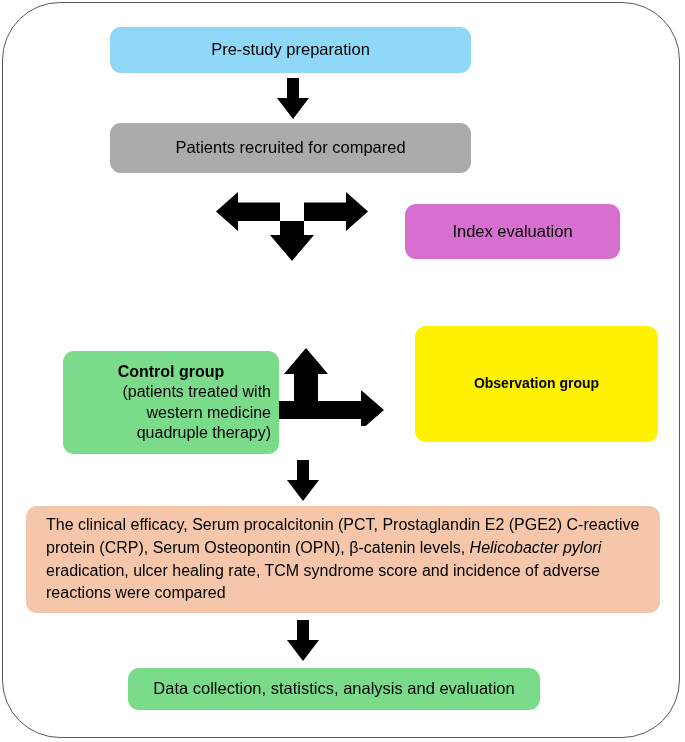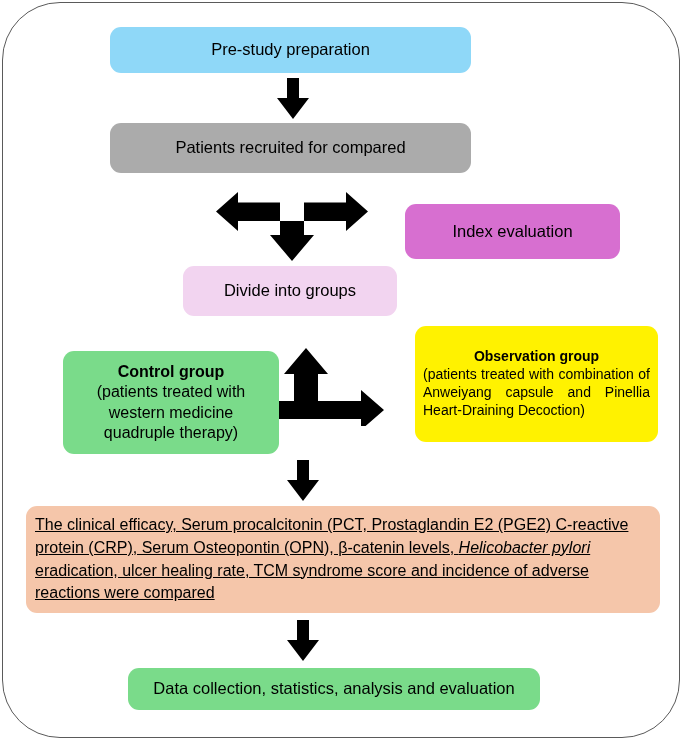--- a/index.html
+++ b/index.html
@@ -85,21 +85,21 @@
     left: 17px; top: 351px;
     width: 216px; height: 103px;
     background: #7ADB8A;
     font-size: 16px;
     align-items: center;
     justify-content: center;
     margin-left: 46px;
   }
   .node-control .body {
     display: block;
-    text-align: center;
+    text-align: right;
   }
   .node-control .title { text-align: center; }
 
   .node-observation {
     left: 415px; top: 326px;
     width: 243px; height: 116px;
     background: #FFF200;
     font-size: 14px;
   }
   .node-observation .inner { width: 100%; }
@@ -110,23 +110,22 @@
     text-align-last: left;
   }
 
   .node-outcomes {
     left: 26px; top: 506px;
     width: 634px; height: 107px;
     background: #F5C6AA;
     font-size: 16px;
     align-items: center;
     justify-content: flex-start;
-    padding: 6px 9px;
+    padding: 6px 20px;
     line-height: 1.42;
-    text-decoration: underline;
   }
   .node-outcomes .body {
     display: block;
     text-align: left;
   }
   .node-outcomes i { font-style: italic; }
 
   .node-data {
     left: 128px; top: 668px;
     width: 412px; height: 42px;
@@ -183,23 +182,20 @@
         22,31
         22,41
       "></polygon>
     </svg>
   </div>
 
   <div class="node node-index">
     <span>Index evaluation</span>
   </div>
 
-  <div class="node node-divide">
-    <span>Divide into groups</span>
-  </div>
 
   <div class="arrow" style="left:227px; top:348px;">
     <svg width="158" height="78" viewBox="0 0 158 78">
       <polygon fill="#000000" points="
         79,0
         101,26
         91,26
         91,53
         134,53
         134,42
@@ -221,21 +217,20 @@
   <div class="node node-control">
     <span class="inner">
       <span class="title">Control group</span>
       <span class="body">(patients treated with western medicine quadruple therapy)</span>
     </span>
   </div>
 
   <div class="node node-observation">
     <span class="inner">
       <span class="title">Observation group</span>
-      <span class="body">(patients treated with combination of Anweiyang capsule and Pinellia Heart-Draining Decoction)</span>
     </span>
   </div>
 
   <div class="arrow" style="left:286px; top:460px;">
     <svg width="34" height="42" viewBox="0 0 34 42">
       <polygon points="11,0 23,0 23,20 33,20 17,41 1,20 11,20" fill="#000000"></polygon>
     </svg>
   </div>
 
   <div class="node node-outcomes">

